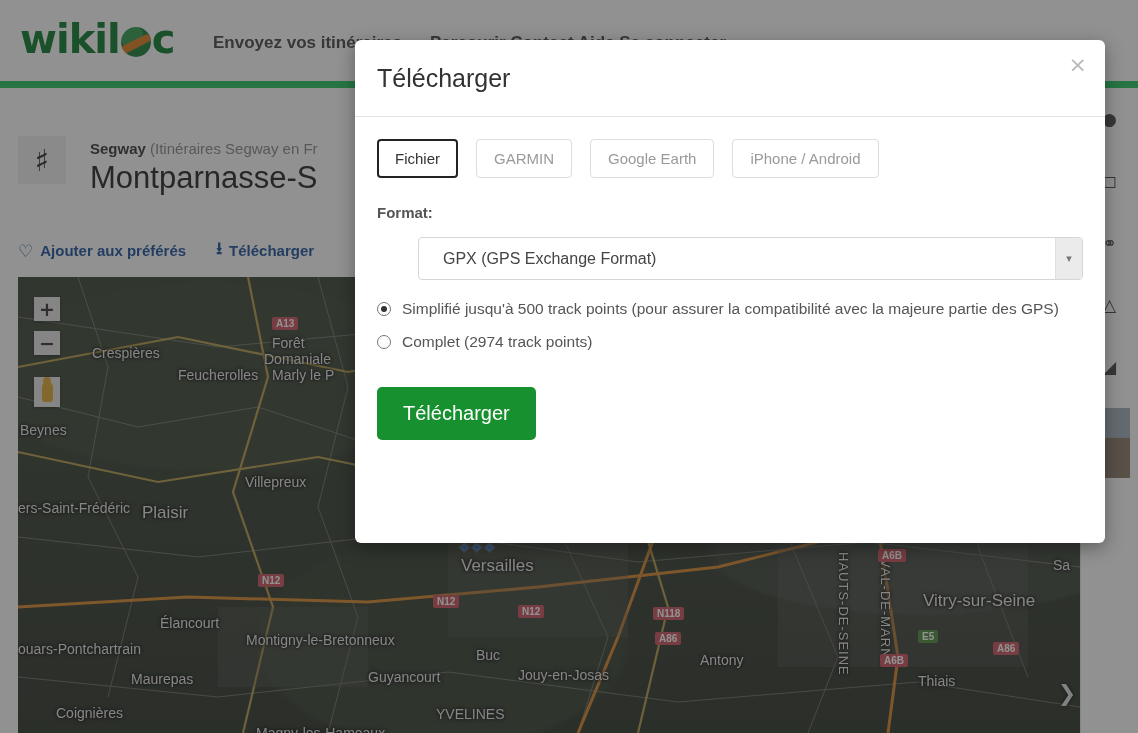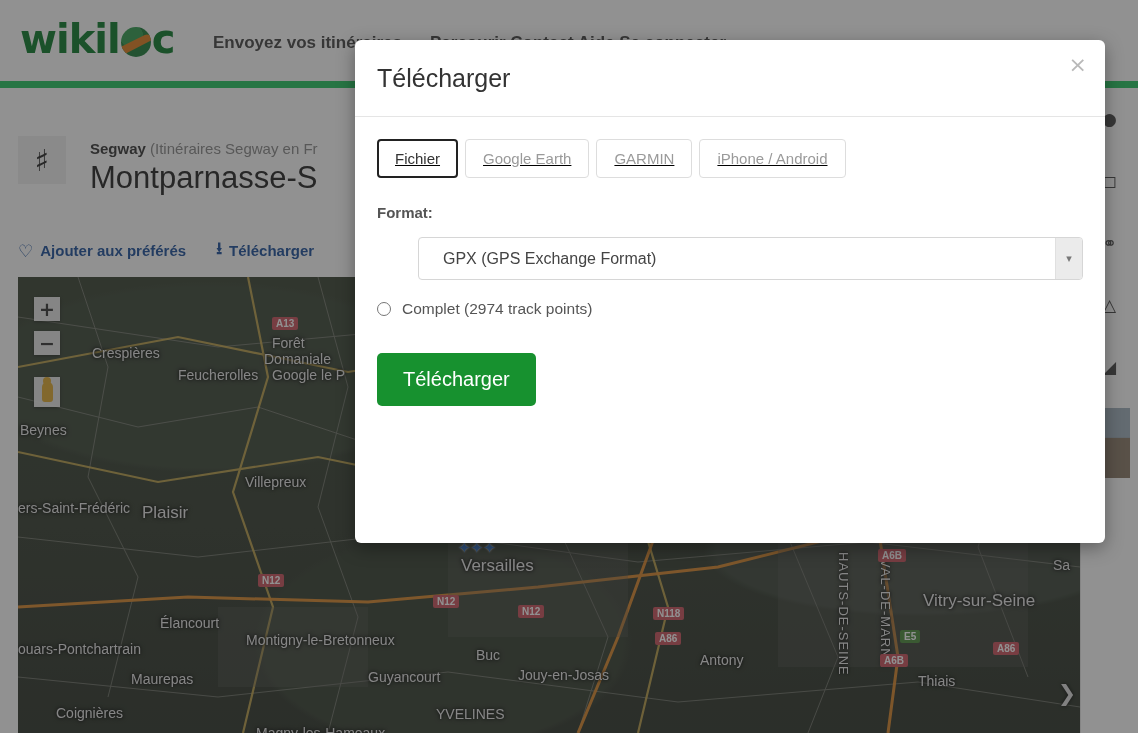--- a/index.html
+++ b/index.html
@@ -171,21 +171,21 @@
     position:relative;
   }
   .modal-title { font-size:25px; color:#333; }
   .modal-close {
     position:absolute; right:18px; top:14px;
     font-size:22px; color:#b9b9b9; cursor:pointer; line-height:1;
     font-family:"DejaVu Sans", sans-serif;
   }
   .modal-body { padding:22px 22px 0 22px; }
 
-  .tabs { display:flex; gap:7px;text-decoration:underline; }
+  .tabs { display:flex; gap:18px; }
   .tab {
     border:1px solid #ddd; border-radius:4px; background:#fff;
     padding:10px 17px; font-size:15px; color:#9a9a9a; cursor:pointer;
     font-family:"Liberation Sans", sans-serif;
   }
   .tab.active { border:2px solid #222; color:#333; padding:9px 16px; }
 
   .field-label {
     margin-top:26px; margin-bottom:16px;
     font-size:15px; font-weight:bold; color:#555;
@@ -292,21 +292,21 @@
         <rect x="200" y="330" width="150" height="80"></rect>
       </g>
     </svg>
 
     <div class="poi-cluster" style="left:440px; top:262px;">✦✦✦</div>
 
   <div class="place" style="left: 74px; top: 68px;">Crespières</div>
       <div class="place" style="left: 160px; top: 90px;">Feucherolles</div>
       <div class="place" style="left: 254px; top: 58px;">Forêt</div>
       <div class="place" style="left: 246px; top: 74px;">Domaniale</div>
-      <div class="place" style="left: 254px; top: 90px;">Google le P</div>
+      <div class="place" style="left: 254px; top: 90px;">Marly le P</div>
       <div class="place" style="left: 2px; top: 145px;">Beynes</div>
       <div class="place" style="left: 0px; top: 223px;">ers-Saint-Frédéric</div>
       <div class="place big" style="left: 124px; top: 226px;">Plaisir</div>
       <div class="place" style="left: 227px; top: 197px;">Villepreux</div>
       <div class="place big" style="left: 443px; top: 279px;">Versailles</div>
       <div class="place" style="left: 0px; top: 316px; margin-top: 48px;">ouars-Pontchartrain</div>
       <div class="place" style="left: 142px; top: 338px;">Élancourt</div>
       <div class="place" style="left: 228px; top: 355px;">Montigny-le-Bretonneux</div>
       <div class="place" style="left: 350px; top: 392px;">Guyancourt</div>
       <div class="place" style="left: 113px; top: 394px;">Maurepas</div>
@@ -322,21 +322,21 @@
       <div class="place vert" style="left: 818px; top: 275px;">HAUTS-DE-SEINE</div>
       <div class="place vert" style="left: 860px; top: 282px;">VAL-DE-MARNE</div>
       <div class="shield" style="left: 254px; top: 40px;">A13</div>
       <div class="shield" style="left: 240px; top: 297px;">N12</div>
       <div class="shield" style="left: 415px; top: 318px;">N12</div>
       <div class="shield" style="left: 500px; top: 328px;">N12</div>
       <div class="shield" style="left: 635px; top: 330px;">N118</div>
       <div class="shield" style="left: 637px; top: 355px;">A86</div>
       <div class="shield" style="left: 860px; top: 272px;">A6B</div>
       <div class="shield" style="left: 862px; top: 377px;">A6B</div>
-      <div class="shield green" style="left: 882px; top: 353px;">E5</div>
+      <div class="shield green" style="left: 900px; top: 353px;">E5</div>
       <div class="shield" style="left: 975px; top: 365px;">A86</div>
     </div>
 
   <div class="map-ctrl" id="zoom-in">
     <span>+</span>
   </div>
   <div class="map-ctrl" id="zoom-out">
     <span>−</span>
   </div>
   <div class="map-ctrl" id="pegman">
@@ -360,37 +360,41 @@
 
 <div id="modal">
   <div class="modal-head">
     <div class="modal-title">Télécharger</div>
     <div class="modal-close">×</div>
   </div>
 
   <div class="modal-body">
     <div class="tabs">
       <div class="tab active">Fichier</div>
+      <div class="tab">GARMIN</div>
       <div class="tab">Google Earth</div>
-      <div class="tab">GARMIN</div>
       <div class="tab">iPhone / Android</div>
     </div>
 
     <div class="field-label">Format:</div>
     <div class="select-wrap">
       <select class="fmt">
         <option>GPX (GPS Exchange Format)</option>
         <option>KML (Google Earth)</option>
         <option>TCX (Garmin Training Center)</option>
       </select>
       <div class="select-arrow">▾</div>
     </div>
 
     <div class="radios">
       <div class="radio-row">
+        <div class="rad on"></div>
+        <div class="radio-label">Simplifié jusqu'à 500 track points (pour assurer la compatibilité avec la majeure partie des GPS)</div>
+      </div>
+      <div class="radio-row">
         <div class="rad"></div>
         <div class="radio-label">Complet (2974 track points)</div>
       </div>
     </div>
 
     <button class="dl-btn">Télécharger</button>
   </div>
 </div>
 
 </body></html>

